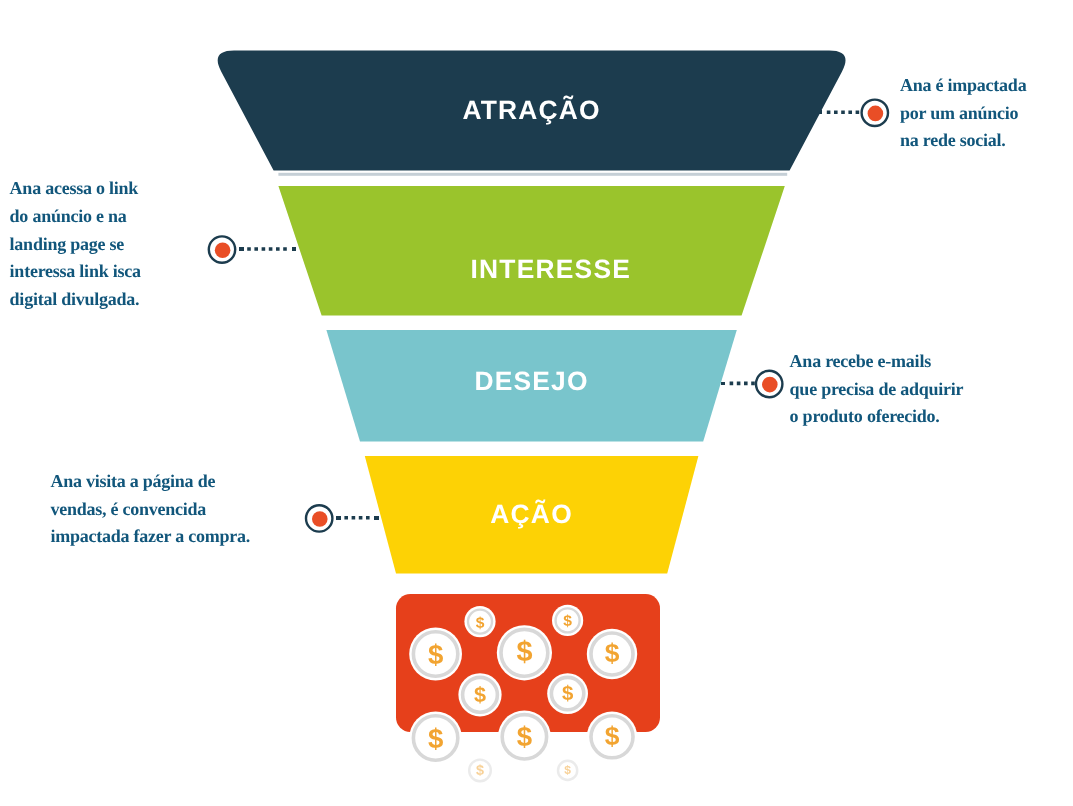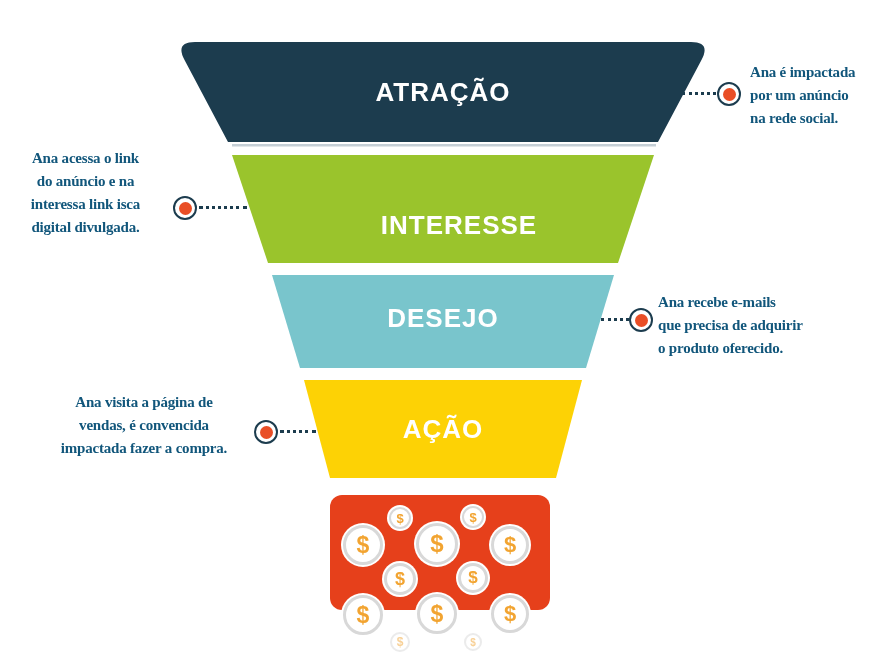--- a/index.html
+++ b/index.html
@@ -3,28 +3,28 @@
 <meta charset="utf-8">
 <style>
   html,body{margin:0;padding:0;background:#ffffff;}
   .canvas{
     position:relative;width:894px;height:672px;background:#ffffff;overflow:hidden;
     font-family:"Liberation Sans","DejaVu Sans",sans-serif;
   }
   .layer{position:absolute;left:0;top:0;}
   .stage-label{
     position:absolute;display:flex;align-items:center;justify-content:center;
-    color:var(--stage_label,#fff);font-weight:bold;font-size:26px;letter-spacing:1px;
+    color:var(--stage_label,#fff);font-weight:bold;font-size:22px;letter-spacing:1px;
   }
   .note{
     position:absolute;color:var(--annotation_text,#11567B);
     font-weight:bold;font-size:15px;line-height:23px;letter-spacing:-0.2px;font-family:Liberation Serif, serif;
   }
   .note span{display:block;}
-  .note.right-side{text-align:center;}
+  .note.right-side{text-align:left;}
   .marker{
     position:absolute;width:20px;height:20px;border-radius:50%;
     border:2px solid var(--marker_ring,#1C3C4E);background:#fff;
     display:flex;align-items:center;justify-content:center;box-sizing:content-box;
   }
   .marker .dot{
     width:13px;height:13px;border-radius:50%;
     background:var(--marker_dot,#E94E26);
   }
   .dotline{
@@ -80,20 +80,21 @@
 
   <div class="note" style="left:750px;top:61px;width:144px;">
     <span>Ana é impactada</span>
     <span>por um anúncio</span>
     <span>na rede social.</span>
   </div>
 
   <div class="note right-side" style="left:8px;top:147px;width:155px;">
     <span>Ana acessa o link</span>
     <span>do anúncio e na</span>
+    <span>landing page se</span>
     <span>interessa link isca</span>
     <span>digital divulgada.</span>
   </div>
 
   <div class="note" style="left:658px;top:271px;width:190px;margin-top:20px;">
     <span>Ana recebe e-mails</span>
     <span>que precisa de adquirir</span>
     <span>o produto oferecido.</span>
   </div>
 

